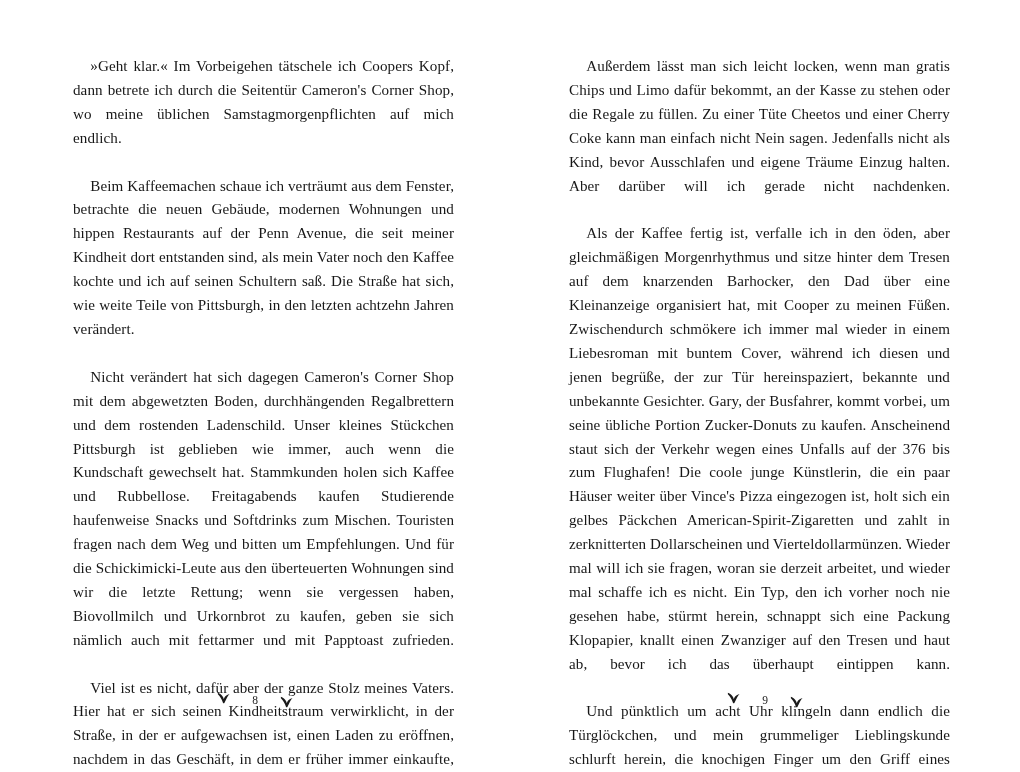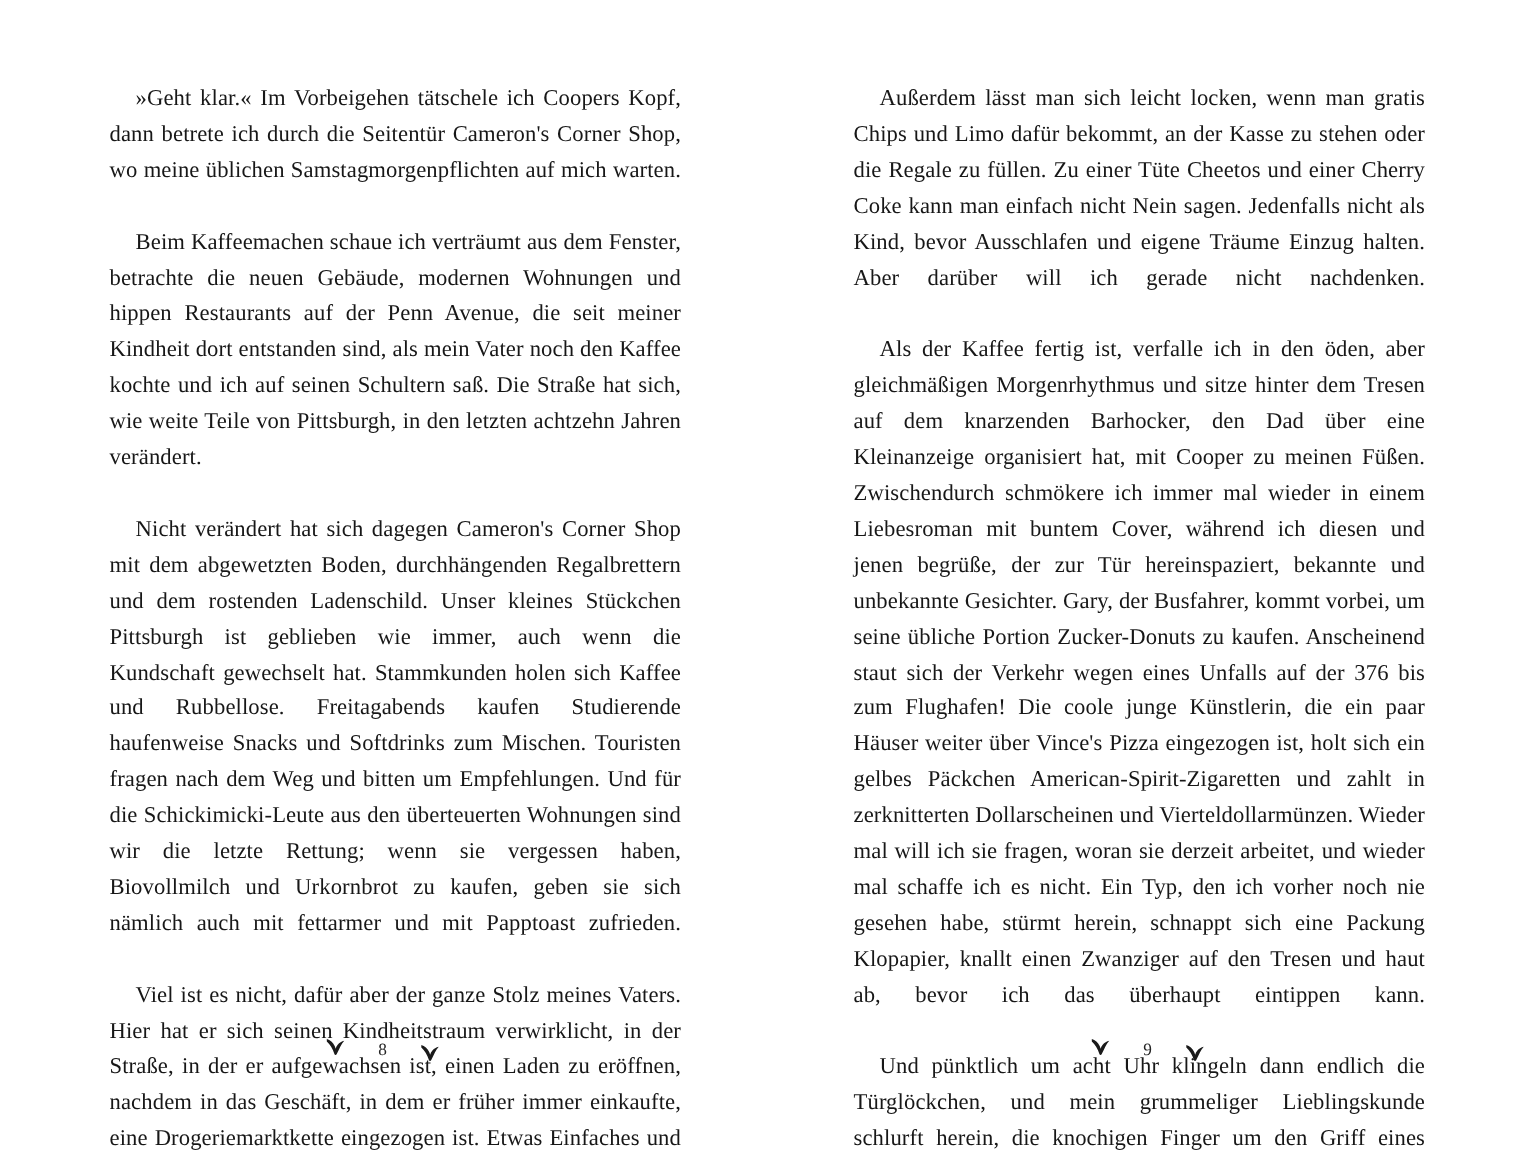--- a/index.html
+++ b/index.html
@@ -90,21 +90,21 @@
   .leaf-left  { transform: translateY(-3px); }
   .leaf-right { transform: translateY(1px); }
 </style>
 </head>
 <body>
 
 <div class="spread">
 
   <div class="page page-left">
     <div class="text-block">
-      <p>»Geht klar.« Im Vorbeigehen tätschele ich Coopers Kopf, dann betrete ich durch die Seitentür Cameron's Corner Shop, wo meine üblichen Samstagmorgenpflichten auf mich warten.</p>
+      <p>»Geht klar.« Im Vorbeigehen tätschele ich Coopers Kopf, dann betrete ich durch die Seitentür Cameron's Corner Shop, wo meine üblichen Samstagmorgenpflichten auf mich endlich.</p>
       <p>Beim Kaffeemachen schaue ich verträumt aus dem Fenster, betrachte die neuen Gebäude, modernen Wohnungen und hippen Restaurants auf der Penn Avenue, die seit meiner Kindheit dort entstanden sind, als mein Vater noch den Kaffee kochte und ich auf seinen Schultern saß. Die Straße hat sich, wie weite Teile von Pittsburgh, in den letzten achtzehn Jahren verändert.</p>
       <p>Nicht verändert hat sich dagegen Cameron's Corner Shop mit dem abgewetzten Boden, durchhängenden Regalbrettern und dem rostenden Ladenschild. Unser kleines Stückchen Pittsburgh ist geblieben wie immer, auch wenn die Kundschaft gewechselt hat. Stammkunden holen sich Kaffee und Rubbellose. Freitagabends kaufen Studierende haufenweise Snacks und Softdrinks zum Mischen. Touristen fragen nach dem Weg und bitten um Empfehlungen. Und für die Schickimicki-Leute aus den überteuerten Wohnungen sind wir die letzte Rettung; wenn sie vergessen haben, Biovollmilch und Urkornbrot zu kaufen, geben sie sich nämlich auch mit fettarmer und mit Papptoast zufrieden.</p>
       <p>Viel ist es nicht, dafür aber der ganze Stolz meines Vaters. Hier hat er sich seinen Kindheitstraum verwirklicht, in der Straße, in der er aufgewachsen ist, einen Laden zu eröffnen, nachdem in das Geschäft, in dem er früher immer einkaufte, eine Drogeriemarktkette eingezogen ist. Etwas Einfaches und Hausgemachtes und Konstantes, etwas für die Nachbarschaft, die Menschen, die immer schon hier waren und immer hier sein werden. Und dieser Traum wurde irgendwie zum Traum meiner ganzen Familie, weil er mit seiner Liebe zu dieser Ecke und der Kundschaft und den ungewöhnlichen Arbeitszeiten auch meine Mutter und mich angesteckt hat.</p>
     </div>
 
     <div class="folio">
       <span class="leaf leaf-left">
         <svg viewBox="0 0 24 24" aria-hidden="true">
           <path d="M3.0 4.2 C6.6 5.2 9.6 7.8 11.4 11.6 C11.9 12.6 12.2 13.6 12.4 14.6 C12.9 13.1 13.6 11.7 14.6 10.5 C16.4 8.3 18.9 6.8 21.6 6.2 C19.9 8.1 18.6 10.0 17.5 12.2 C16.2 14.8 15.0 17.5 13.6 20.2 C13.3 20.8 12.8 21.2 12.3 21.2 C11.7 21.2 11.3 20.8 11.1 20.2 C10.2 17.6 9.1 15.0 7.6 12.6 C6.3 10.4 4.8 8.5 3.0 6.9 Z" fill="#1a1a1a"></path>
         </svg>

